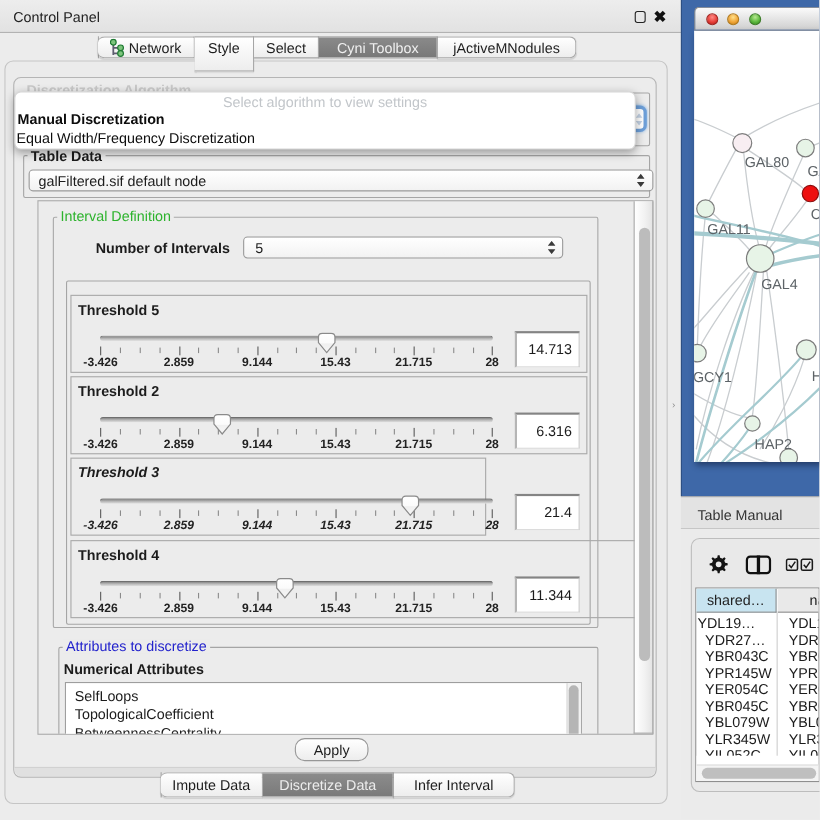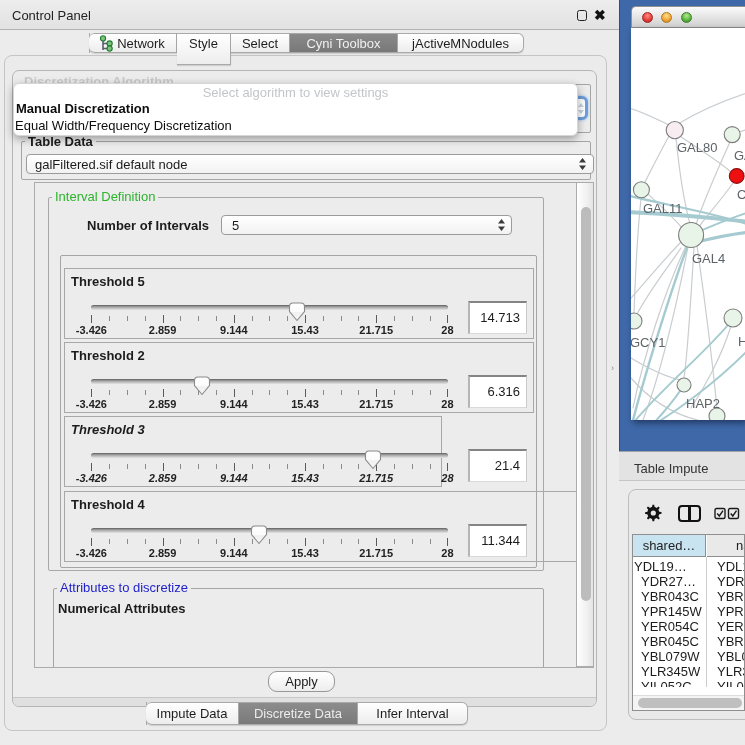--- a/index.html
+++ b/index.html
@@ -229,20 +229,27 @@
             <stop offset="0.55" stop-color="#f0f0f0"></stop>
             <stop offset="1" stop-color="#f6f6f6"></stop>
           </linearGradient>
         </defs>
       </svg>
 </div>
 <div class="tfield" style="left:433px;top:341px;width:59px;height:33px;line-height:29px;padding-right:6px;">11.344</div>
 <div class="grp" style="left:18px;top:405px;width:491px;height:120px;"></div>
 <div class="gtitle" style="left:22px;top:398px;color:#2222cc;">Attributes to discretize</div>
 <div class="abs b13" style="left:23px;top:418px;">Numerical Attributes</div>
+<div class="abs" style="left:24px;top:437px;width:470px;height:80px;border:1px solid #9e9e9e;background:#fff;">
+<div class="abs r13" style="left:8px;top:4px;">SelfLoops</div>
+<div class="abs r13" style="left:8px;top:21px;">TopologicalCoefficient</div>
+<div class="abs r13" style="left:8px;top:38px;">BetweennessCentrality</div>
+<div class="abs" style="right:0;top:0;width:13px;height:80px;background:#f2f2f2;border-left:1px solid #d8d8d8;"></div>
+<div class="abs" style="right:2px;top:2px;width:9px;height:76px;background:#b5b5b5;border-radius:5px;"></div>
+</div>
 </div>
 <div class="abs" style="left:576px;top:183px;width:18px;height:484px;background:linear-gradient(90deg,#ffffff,#f1f1f1 60%,#e4e4e4);border:1px solid #ababab;border-top:none;"></div>
 <div class="abs" style="left:581px;top:207px;width:10px;height:394px;background:#bcbcbc;border-radius:5px;"></div>
 <div class="abs" style="left:268px;top:671px;width:67px;height:21px;border:1px solid #979797;border-radius:9px;background:linear-gradient(180deg,#ffffff,#ededed);font-size:13px;text-align:center;line-height:20px;">Apply</div>
 <div class="abs" style="left:146px;top:702px;width:1px;height:23px;background:#a9a9a9;"></div>
 <div class="abs" style="left:146px;top:702px;width:93px;height:23px;background:linear-gradient(180deg,#ffffff,#ededed);color:#1d1d1d;border-radius:6px 0 0 6px;border:1px solid #a9a9a9;border-left:none;font-size:13px;line-height:22px;text-align:center;box-shadow:0 1px 1px rgba(0,0,0,0.12);">Impute Data</div>
 <div class="abs" style="left:239px;top:702px;width:119px;height:23px;background:linear-gradient(180deg,#8c8c8c,#7a7a7a);color:#ececec;border:1px solid #a9a9a9;border-left:none;font-size:13px;line-height:22px;text-align:center;box-shadow:0 1px 1px rgba(0,0,0,0.12);">Discretize Data</div>
 <div class="abs" style="left:358px;top:702px;width:110px;height:23px;background:linear-gradient(180deg,#ffffff,#ededed);color:#1d1d1d;border-radius:0 6px 6px 0;border:1px solid #a9a9a9;border-left:none;font-size:13px;line-height:22px;text-align:center;box-shadow:0 1px 1px rgba(0,0,0,0.12);">Infer Interval</div>
 <div class="abs" style="left:611px;top:364px;width:5px;height:9px;color:#8a8a8a;font-size:9px;line-height:9px;">›</div>
 <div class="abs" style="left:13px;top:83px;width:565px;height:53px;background:#ffffff;border:1px solid #d6d6d6;border-radius:6px;box-shadow:0 3px 9px rgba(0,0,0,0.35);z-index:50;"></div>
@@ -297,21 +304,21 @@
       <text x="103" y="132" font-size="13" fill="#5d6367" font-family="Liberation Sans, sans-serif">GAL</text>
       <text x="106" y="171" font-size="13" fill="#5d6367" font-family="Liberation Sans, sans-serif">CD</text>
       <text x="12" y="185" font-size="13" fill="#5d6367" font-family="Liberation Sans, sans-serif">GAL11</text>
       <text x="61" y="235" font-size="13" fill="#5d6367" font-family="Liberation Sans, sans-serif">GAL4</text>
       <text x="-1" y="319" font-size="13" fill="#5d6367" font-family="Liberation Sans, sans-serif">GCY1</text>
       <text x="107" y="318" font-size="13" fill="#5d6367" font-family="Liberation Sans, sans-serif">HIS</text>
       <text x="55" y="380" font-size="13" fill="#5d6367" font-family="Liberation Sans, sans-serif">HAP2</text>
     </svg>
 </div>
 <div class="abs" style="left:619px;top:451px;width:126px;height:30px;background:#e3e3e3;border-top:1px solid #9fa4aa;border-bottom:1px solid #c6c6c6;"></div>
-<div class="abs r13" style="left:634px;top:461px;color:#333;">Table Impute</div>
+<div class="abs r13" style="left:634px;top:461px;color:#333;">Table Manual</div>
 <div class="abs" style="left:619px;top:481px;width:126px;height:264px;background:#ebebeb;"></div>
 <div class="abs" style="left:628px;top:489px;width:130px;height:231px;background:#e9e9e9;border:1px solid #bdbdbd;border-radius:8px;"></div>
 <svg class="abs" style="left:643px;top:504px;" width="19" height="19" viewBox="0 0 19 19">
     <path fill="#141414" d="M9.5 0.8 L11.2 0.8 L11.6 3.1 A6.6 6.6 0 0 1 13.6 3.9 L15.5 2.5 L16.7 3.7 L15.4 5.7 A6.6 6.6 0 0 1 16.2 7.7 L18.5 8.1 L18.5 9.8 L16.2 10.3 A6.6 6.6 0 0 1 15.4 12.3 L16.8 14.2 L15.6 15.4 L13.6 14.1 A6.6 6.6 0 0 1 11.6 14.9 L11.2 17.2 L9.5 17.2 L9 14.9 A6.6 6.6 0 0 1 7 14.1 L5.1 15.5 L3.9 14.3 L5.2 12.3 A6.6 6.6 0 0 1 4.4 10.3 L2.1 9.9 L2.1 8.2 L4.4 7.7 A6.6 6.6 0 0 1 5.2 5.7 L3.8 3.8 L5 2.6 L7 3.9 A6.6 6.6 0 0 1 9 3.1 Z"></path>
     <circle cx="10.3" cy="9" r="2.6" fill="#e9e9e9"></circle>
 </svg>
 <div class="abs" style="left:678px;top:505px;width:23px;height:17px;border:2.5px solid #111;border-radius:4px;"></div>
 <div class="abs" style="left:688px;top:505px;width:2.5px;height:17px;background:#111;"></div>
 
 <div class="abs" style="left:632px;top:534px;width:113px;height:177px;border:1px solid #8f8f8f;background:#ffffff;overflow:hidden;">

